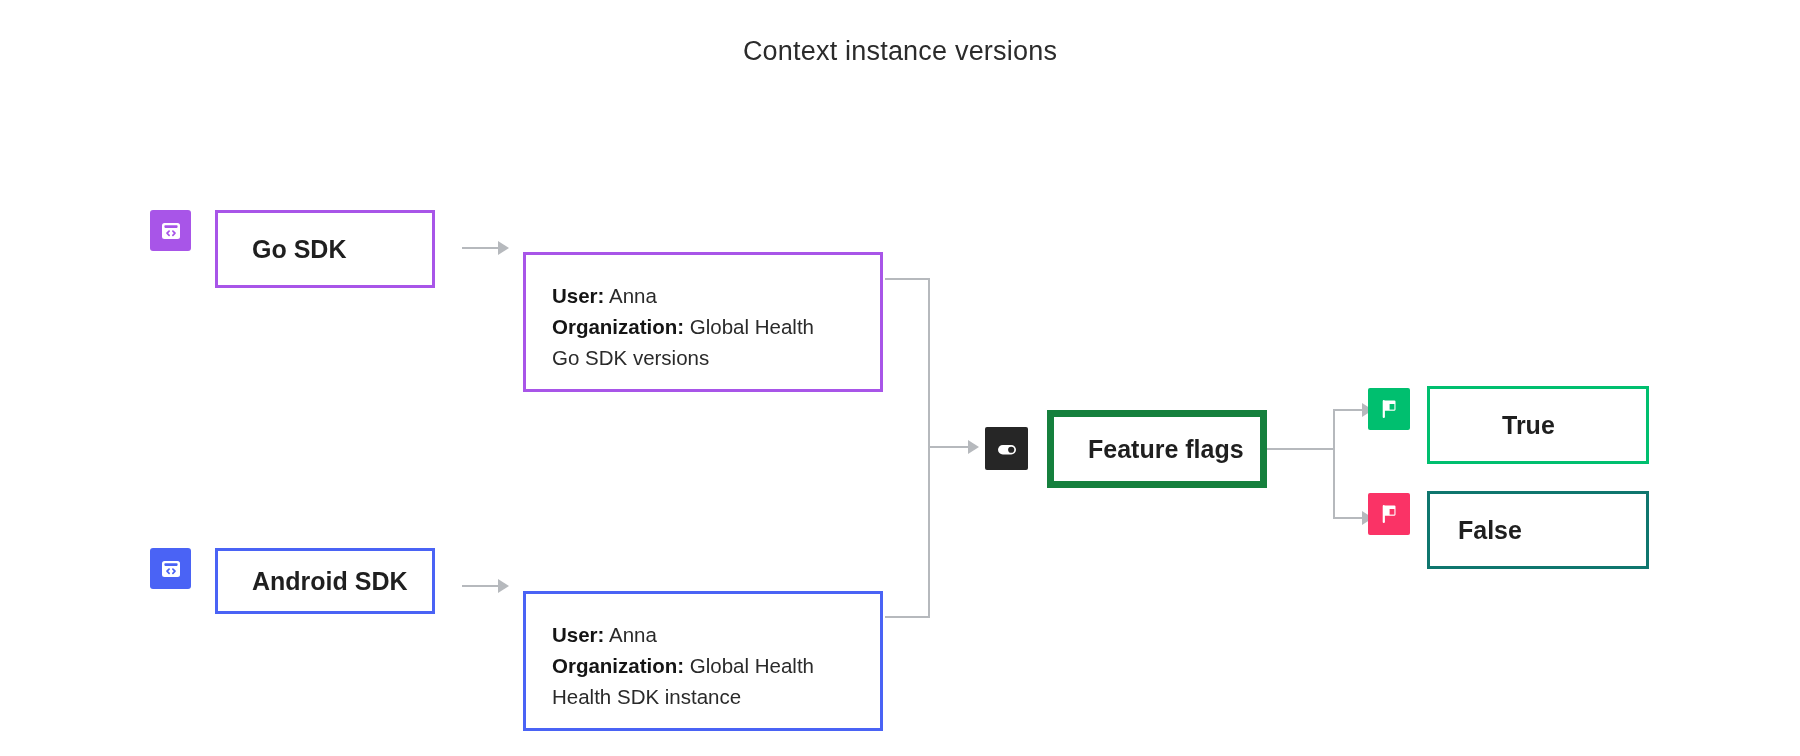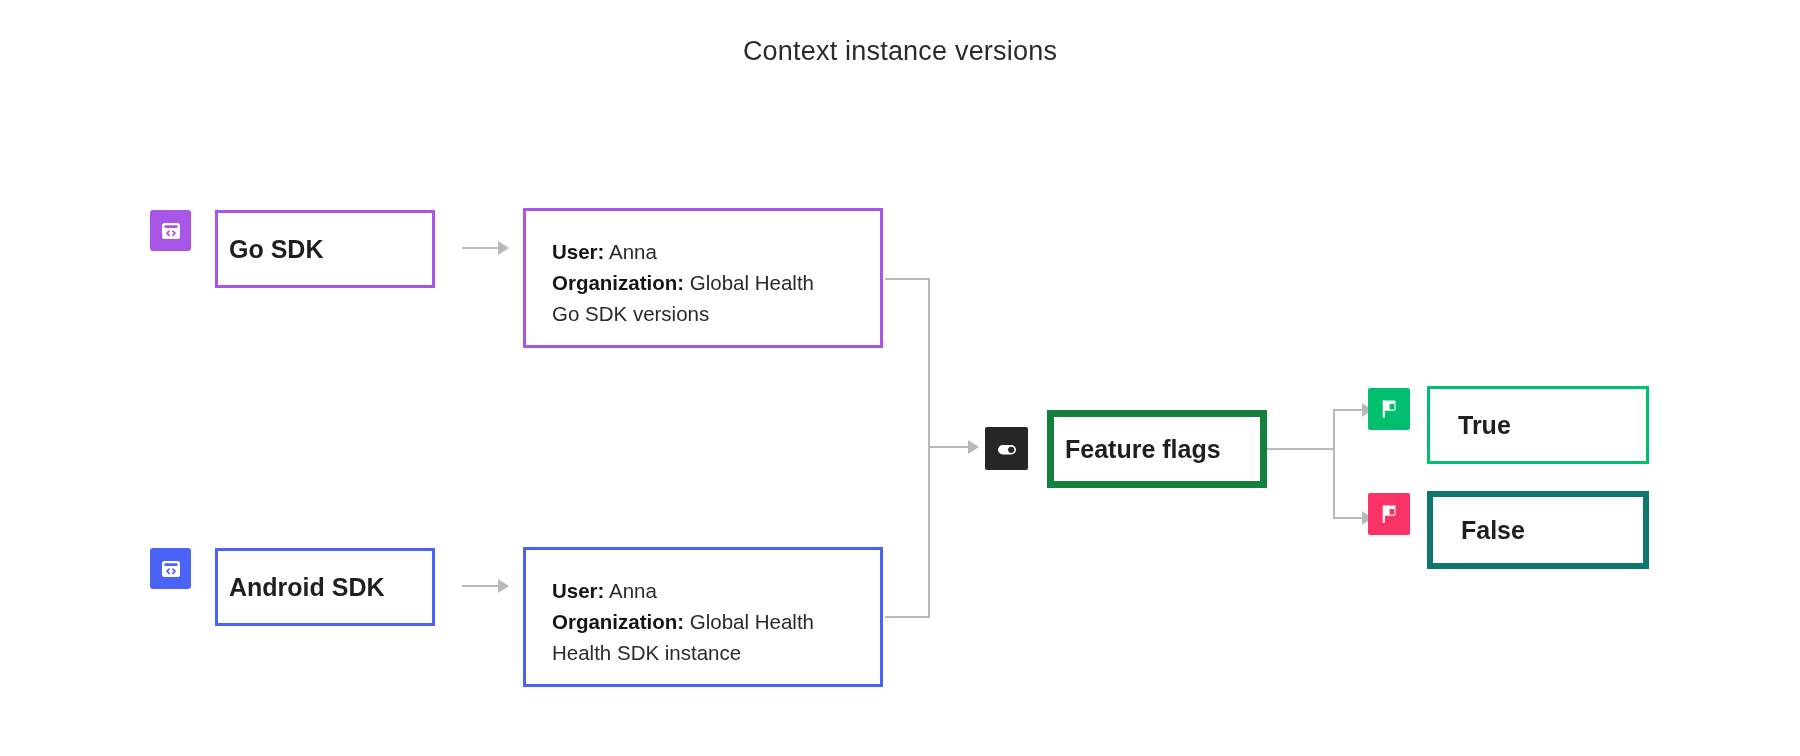--- a/index.html
+++ b/index.html
@@ -38,26 +38,26 @@
     position: absolute;
     box-sizing: border-box;
     background: #ffffff;
     display: flex;
     align-items: center;
   }
   .node-label {
     font-size: 25px;
     font-weight: 700;
     color: #1f1f1f;
-    padding-left: 11px;
+    padding-left: 34px;
     line-height: 1.2;
   }
 
   .sdk-box { border-width: 3px; border-style: solid; }
-  .detail-box { border-width: 3px; border-style: solid; align-items: flex-start; }
+  .detail-box { border-width: 3px; border-style: solid; align-items: flex-start; margin-top: 44px; }
 
   .detail-text {
     padding: 26px 20px 0 26px;
     font-size: 20.5px;
     line-height: 1.5;
     color: #2a2a2a;
     font-weight: 400;
   }
   .detail-text b { font-weight: 700; color: #151515; }
 
@@ -136,21 +136,21 @@
 
   <div class="icon-tile" style="left:150px; top:548px; background:#4a63f5;">
     <svg width="24" height="24" viewBox="0 0 24 24" aria-hidden="true">
       <rect x="3" y="4" width="18" height="16" rx="2.5" fill="#ffffff"></rect>
       <rect x="5.4" y="6.3" width="13.2" height="2.6" rx="0.8" fill="#4a63f5"></rect>
       <path d="M10.1 12.1 L8.0 14.2 L10.1 16.3" fill="none" stroke="#4a63f5" stroke-width="1.7" stroke-linecap="round" stroke-linejoin="round"></path>
       <path d="M13.9 12.1 L16.0 14.2 L13.9 16.3" fill="none" stroke="#4a63f5" stroke-width="1.7" stroke-linecap="round" stroke-linejoin="round"></path>
     </svg>
   </div>
 
-  <div class="node sdk-box" style="left:215px; top:548px; width:220px; height:78px; border-color:#4a63f5;">
+  <div class="node sdk-box" style="left:215px; top:548px; width:220px; height:66px; border-color:#4a63f5;">
     <span class="node-label">Android SDK</span>
   </div>
 
   <div class="line h-line" style="left:462px; top:585px; width:38px;"></div>
   <div class="arrow-head" style="left:498px; top:579px;"></div>
 
   <div class="node detail-box" style="left:523px; top:547px; width:360px; height:140px; border-color:#4a63f5;">
     <div class="detail-text">
       <div>
         <b>User:</b>
@@ -192,27 +192,27 @@
 
   <div class="line h-line" style="left:1333px; top:517px; width:30px;"></div>
   <div class="arrow-head" style="left:1331px; top:511px; transform:translateX(31px);"></div>
 
   <div class="icon-tile" style="left:1368px; top:388px; width:42px; height:42px; background:#00bf6f; border-radius:2px;">
     <svg width="24" height="24" viewBox="0 0 24 24" aria-hidden="true">
       <path d="M6.8 4.2 L6.8 20 M6.8 4.6 L17.4 4.6 L17.4 12.6 L6.8 12.6 Z" fill="#ffffff" stroke="#ffffff" stroke-width="2.2" stroke-linejoin="round" stroke-linecap="round"></path>
       <path d="M12.6 7.0 L17.4 7.0 L17.4 12.6 L12.6 12.6 Z" fill="#00bf6f"></path>
     </svg>
   </div>
-  <div class="node" style="left:1427px; top:386px; width:222px; height:78px; border:3px solid #00bf6f;">
+  <div class="node" style="left:1427px; top:386px; width:222px; height:78px; border:3px solid #00bf6f;padding-left:44px;">
     <span class="outcome-label">True</span>
   </div>
 
   <div class="icon-tile" style="left:1368px; top:493px; width:42px; height:42px; background:#fa3366; border-radius:2px;">
     <svg width="24" height="24" viewBox="0 0 24 24" aria-hidden="true">
       <path d="M6.8 4.2 L6.8 20 M6.8 4.6 L17.4 4.6 L17.4 12.6 L6.8 12.6 Z" fill="#ffffff" stroke="#ffffff" stroke-width="2.2" stroke-linejoin="round" stroke-linecap="round"></path>
       <path d="M12.6 7.0 L17.4 7.0 L17.4 12.6 L12.6 12.6 Z" fill="#fa3366"></path>
     </svg>
   </div>
-  <div class="node" style="left:1427px; top:491px; width:222px; height:78px; border:6px solid #0f766e;">
+  <div class="node" style="left:1427px; top:491px; width:222px; height:78px; border:3px solid #0f766e;">
     <span class="outcome-label">False</span>
   </div>
 
 </div>
 
 </body></html>

